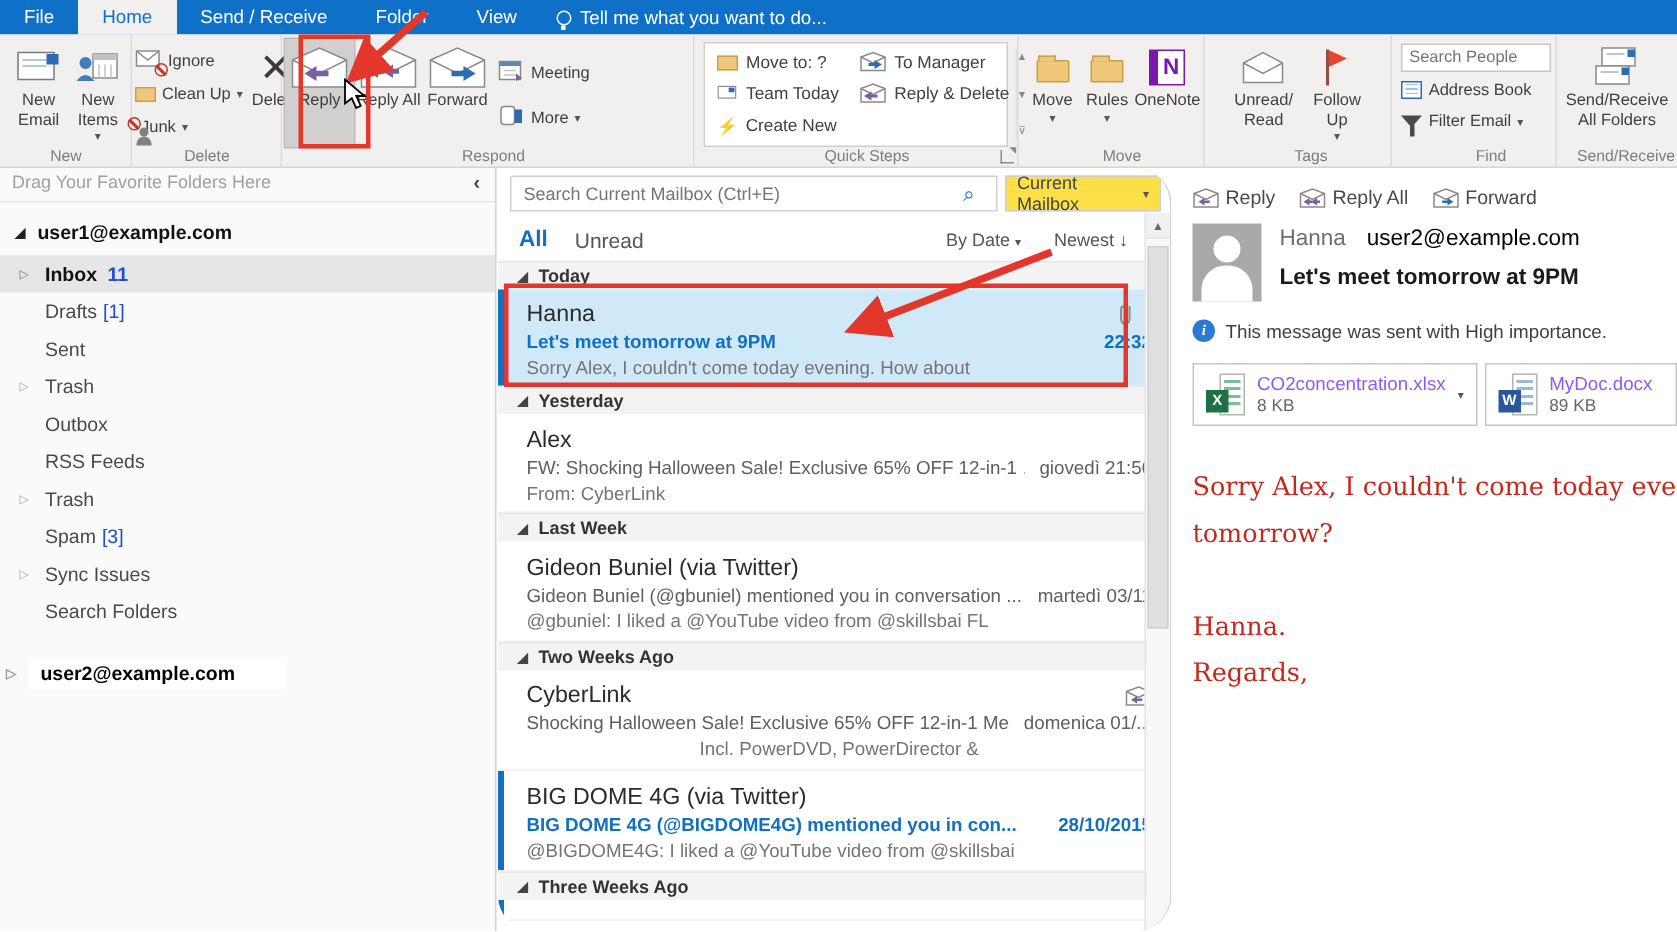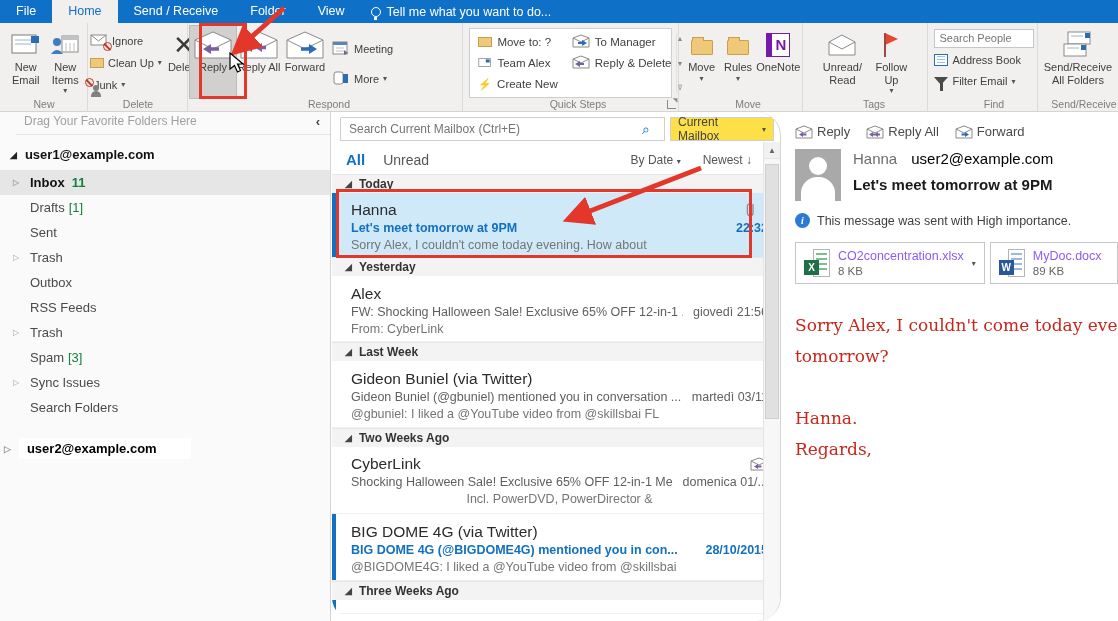--- a/index.html
+++ b/index.html
@@ -46,29 +46,29 @@
   .qscol { display:flex; flex-direction:column; gap:3px; }
   .qsitem { display:flex; align-items:center; gap:5px; font-size:11.5px; color:#404040; height:18px; white-space:nowrap; }
   .qsnav { display:flex; flex-direction:column; justify-content:space-between; border-left:1px solid #e0e0e0; width:13px; align-items:center; padding:1px 0; }
   .qsnav span { font-size:7px; color:#888; line-height:9px; }
   .searchbox-sm { width:100px; height:19px; border:1px solid #c6c6c6; background:#fff; font-size:11px; color:#909090; padding:0 4px; font-family:"Liberation Sans",sans-serif; }
   .launcher { position:absolute; right:2px; bottom:2px; width:9px; height:9px; border-left:1px solid #8a8a8a; border-bottom:1px solid #8a8a8a; }
   .launcher:after { content:"◥"; position:absolute; right:-1px; top:-4px; font-size:6px; color:#8a8a8a; }
 
   
   .sidebar { position:absolute; left:0; top:112px; width:331px; height:509px; background:#fafafa; border-right:1px solid #d6d4d2; font-size:13px; color:#3f3f3f; }
-  .fav-hint { height:23px; display:flex; align-items:center; justify-content:space-between; padding:0 10px 4px 8px; color:#a0a0a0; font-size:12px; border-bottom:1px solid #e4e4e4;margin-left:16px; }
+  .fav-hint { height:23px; display:flex; align-items:center; justify-content:space-between; padding:0 10px 4px 8px; color:#a0a0a0; font-size:12px; border-bottom:1px solid #e4e4e4; }
   .fav-hint .chev { color:#444; font-size:13px; font-weight:bold; }
   .acct { display:flex; align-items:center; gap:8px; padding:12px 0 8px 10px; font-weight:bold; color:#111; }
   .tri-filled { font-size:9px; color:#222; }
   .tri-open { font-size:9px; color:#9a9a9a; }
   .frow { height:25px; display:flex; align-items:center; padding-left:30px; position:relative; color:#4a4a4a; }
   .frow .exp { position:absolute; left:13px; font-size:8px; color:#a5a5a5; }
   .frow.sel { background:#e6e6e6; }
-  .badge { color:#15803d; margin-left:7px; font-weight:bold; }
+  .badge { color:#1d4ed8; margin-left:7px; font-weight:bold; }
   .badge.br { font-weight:normal; }
   .acct2 { display:flex; align-items:center; gap:8px; margin:18px 0 0 4px; font-weight:bold; color:#000; }
   .acct2 .label-box { background:#fff; padding:3px 34px 3px 8px; }
 
   .listpane { position:absolute; left:332px; top:112px; width:449px; height:509px; background:#fff; border-right:1px solid #d6d4d2; overflow:hidden;border-radius:24px; }
   .searchrow { display:flex; gap:5px; padding:5px 6px 4px 8px; align-items:center; }
   .searchinput { flex:0 0 325px; height:24px; border:1px solid #cfcfcf; font-size:12px; color:#555; padding:0 24px 0 8px; font-family:"Liberation Sans",sans-serif; background:#fff; }
   .mag { position:absolute; left:310px; top:9px; color:#0f70c8; font-size:14px; }
   .scope { height:24px; border:1px solid #cfcfcf; background:#fde047; display:flex; align-items:center; gap:8px; padding:0 7px; font-size:12px; color:#444; }
   .filterrow { display:flex; align-items:center; height:29px; padding:0 28px 0 14px; }
@@ -261,21 +261,21 @@
         <div class="qscol">
           <div class="qsitem">
             <span class="sm-folder"></span>
             <span>Move to: ?</span>
           </div>
           <div class="qsitem">
             <span><svg width="14" height="11" viewBox="0 0 18 14">
                   <rect x="1" y="2" width="15" height="10" fill="#fff" stroke="#8a8a8a"></rect>
                   <rect x="10" y="3" width="5" height="4" fill="#2b6cb5"></rect>
                 </svg></span>
-            <span>Team Alex</span>
+            <span>Team Today</span>
           </div>
           <div class="qsitem">
             <span style="color:#e8a33d; font-size:11px;">⚡</span>
             <span>Create New</span>
           </div>
         </div>
         <div class="qscol" style="margin-left:10px;">
           <div class="qsitem">
             <span><svg class="envs" viewBox="0 0 18 14">
                   <path d="M1 4 L9 1 L17 4 V13 H1 Z" fill="#fff" stroke="#8a8a8a"></path>

